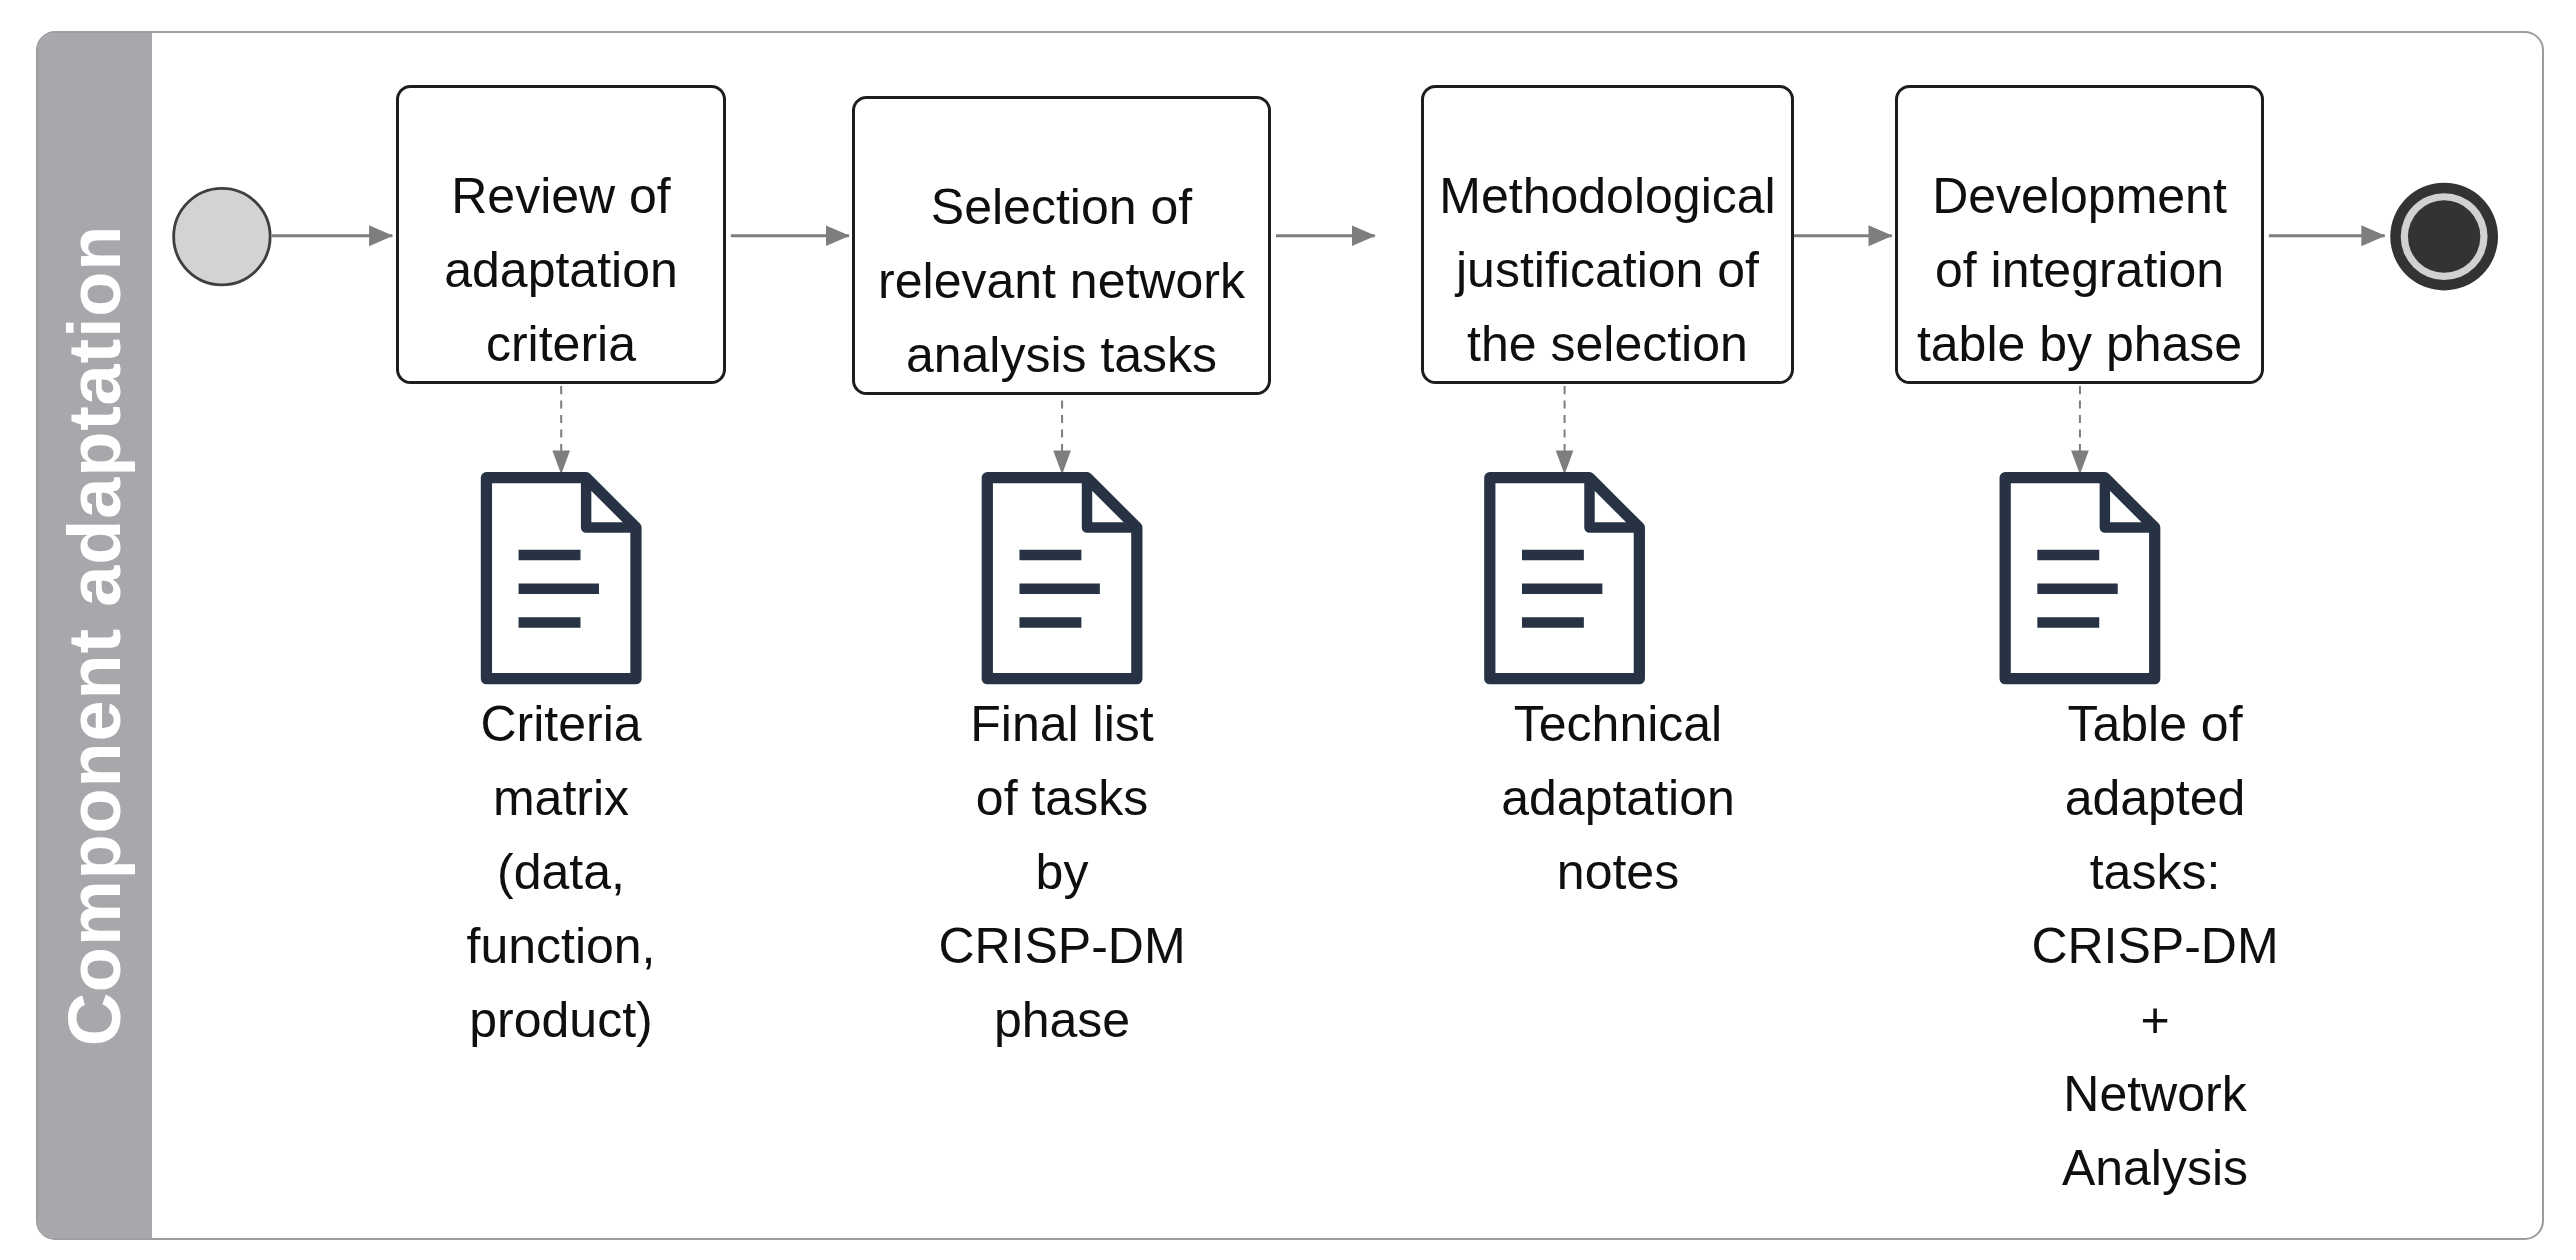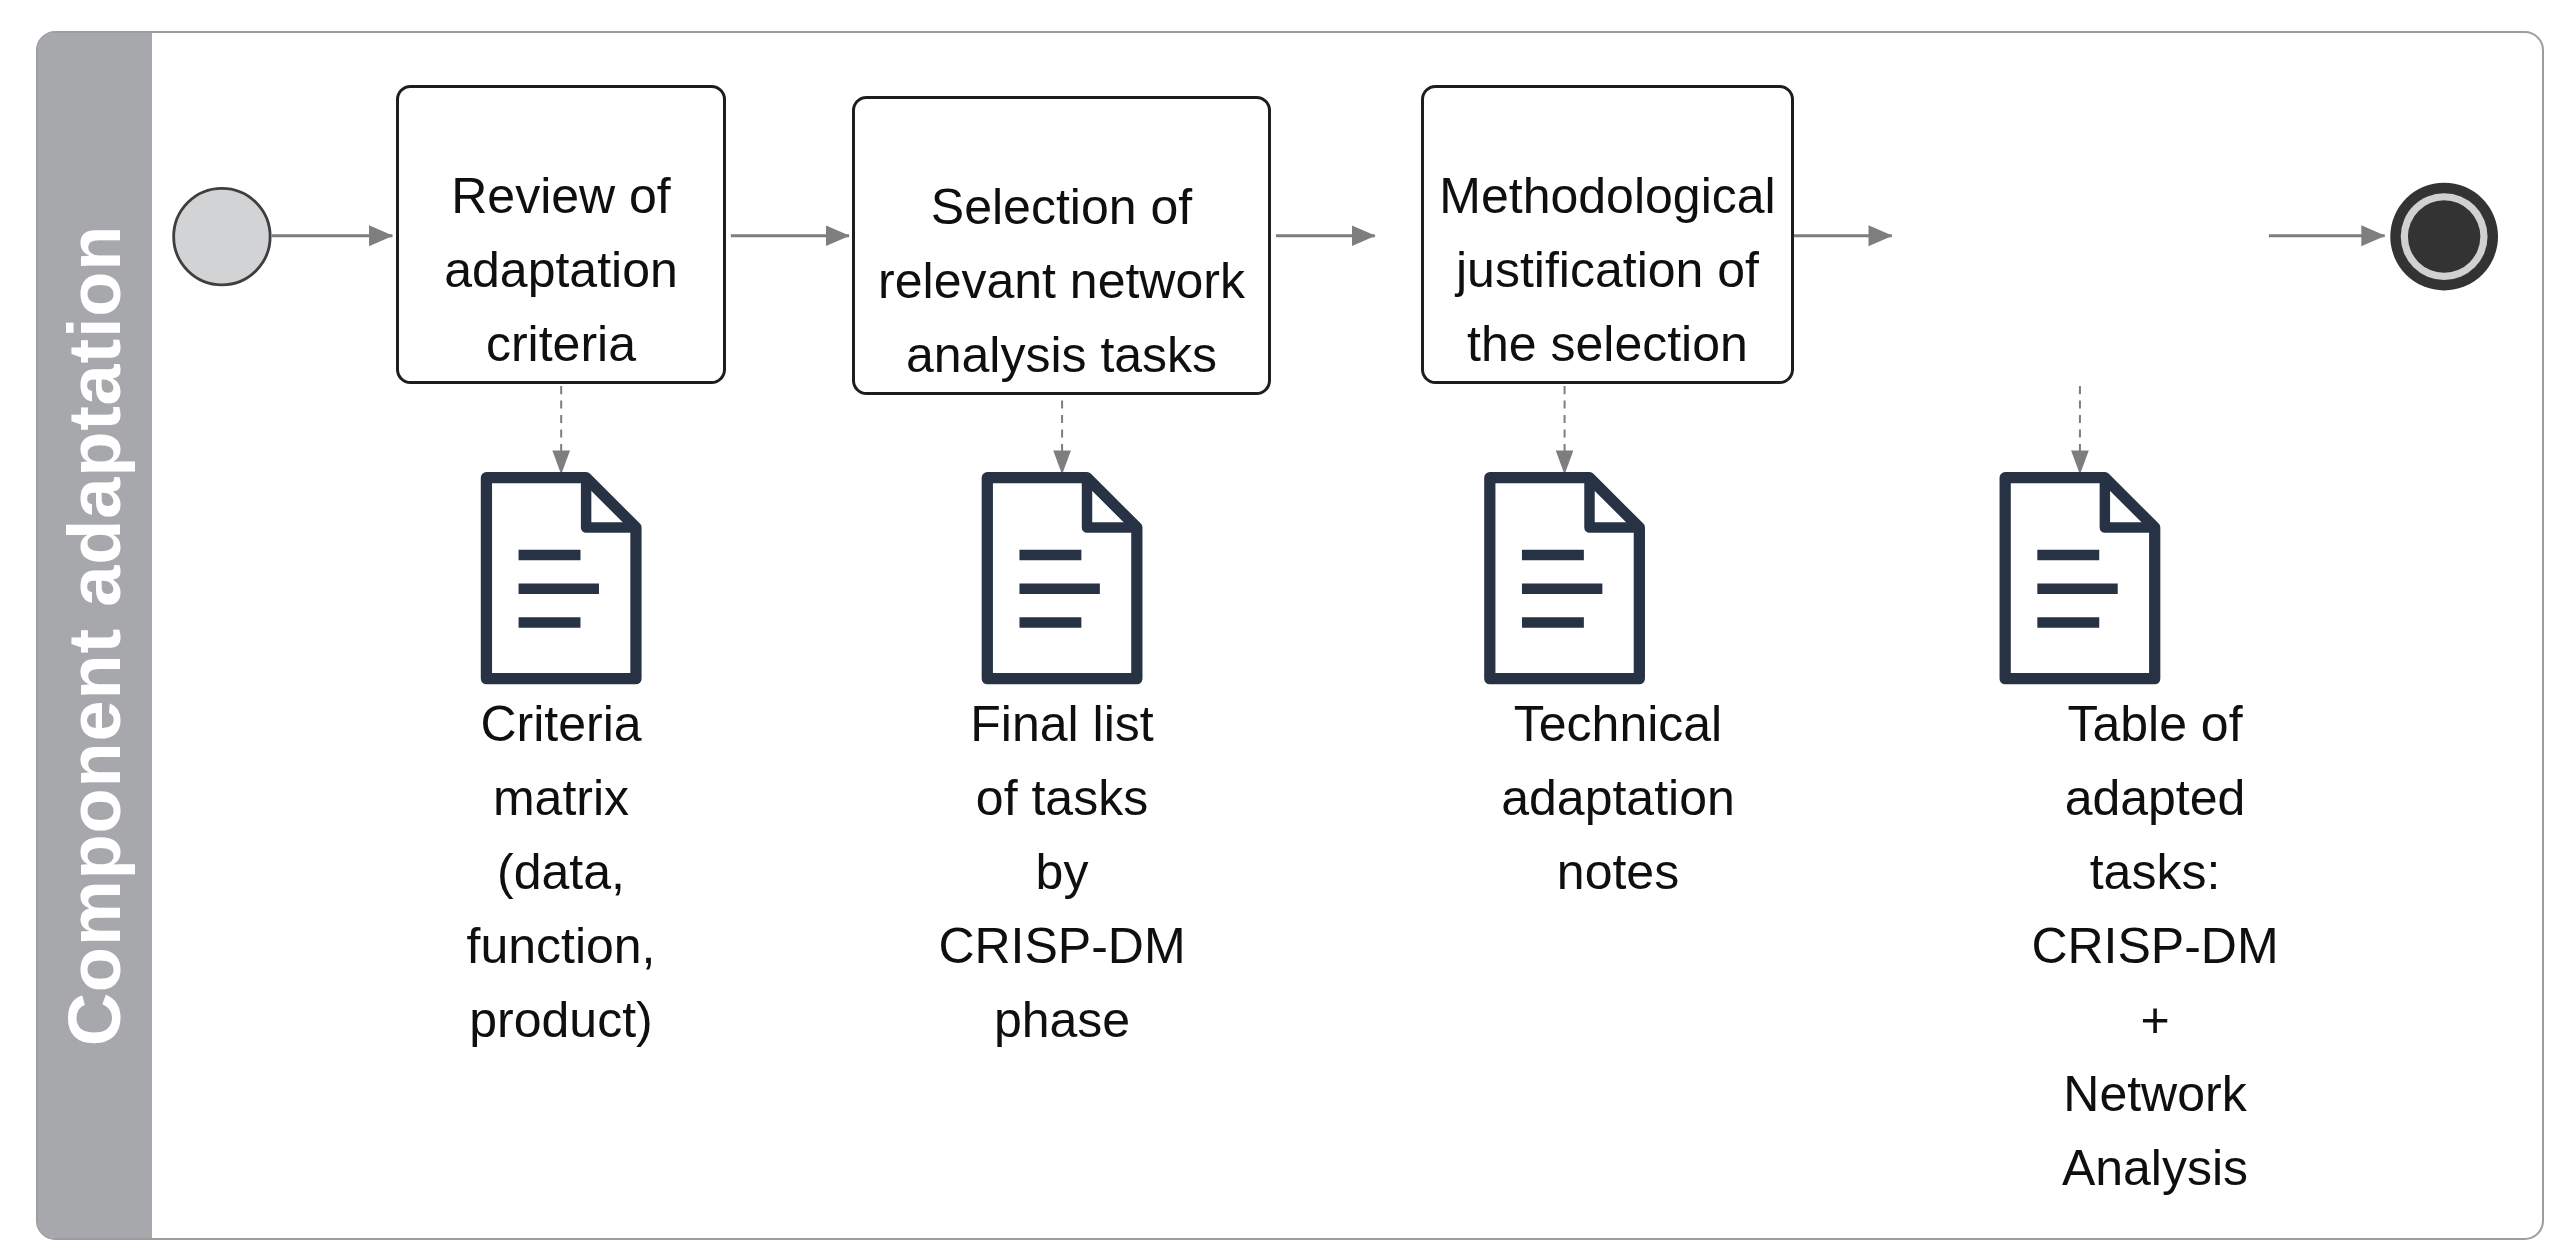--- a/index.html
+++ b/index.html
@@ -141,20 +141,25 @@
   <div class="task task2">
     <span class="task-label">Selection of
 relevant network
 analysis tasks</span>
   </div>
   <div class="task task3">
     <span class="task-label">Methodological
 justification of
 the selection</span>
   </div>
+  <div class="task task4">
+    <span class="task-label">Development
+of integration
+table by phase</span>
+  </div>
 
   <div class="artifact-label alabel1">Criteria
 matrix
 (data,
 function,
 product)</div>
   <div class="artifact-label alabel2">Final list
 of tasks
 by
 CRISP-DM

